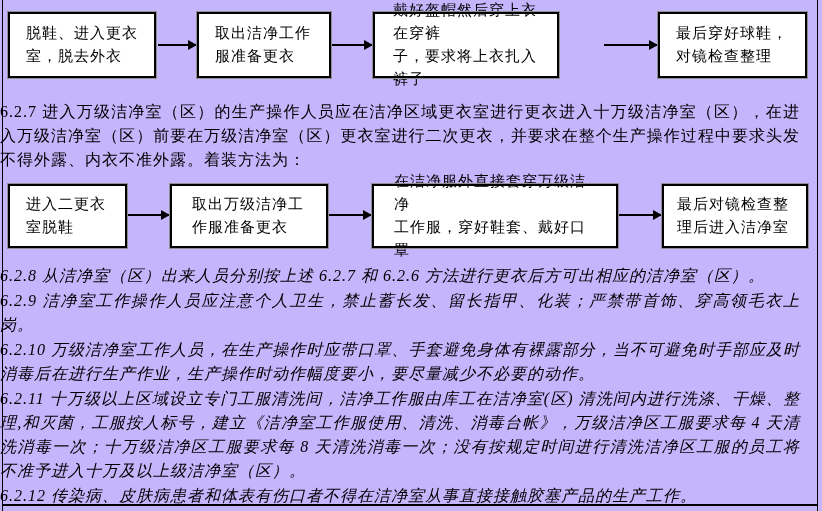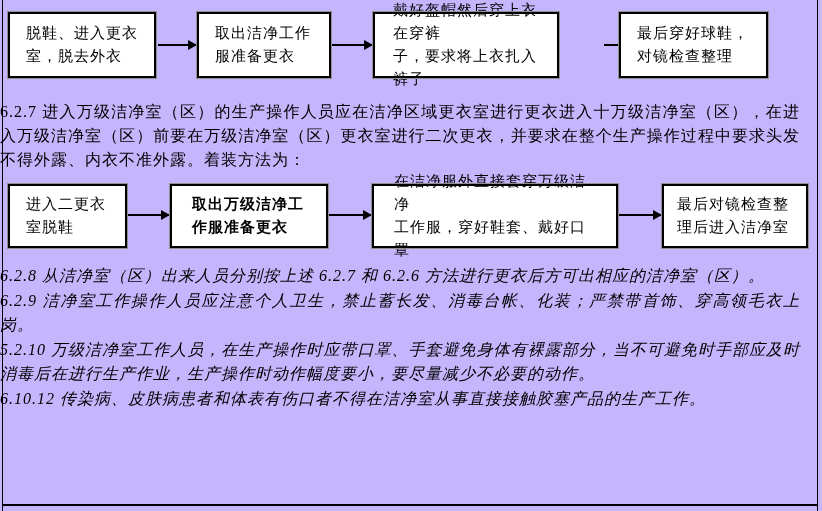--- a/index.html
+++ b/index.html
@@ -62,49 +62,50 @@
   <div class="fbox f1box" style="left:197px;width:134px;padding:12px 16px;">
     <span class="txt">取出洁净工作
 服准备更衣</span>
   </div>
   <div class="flow-arrow" style="left:332px;top:44px;width:40px;"></div>
   <div class="fbox f1box" style="left:373px;width:186px;padding:0 18px;">
     <span class="txt">戴好盔帽然后穿上衣在穿裤
 子，要求将上衣扎入裤子</span>
   </div>
   <div class="flow-arrow" style="left:604px;top:44px;width:53px;"></div>
-  <div class="fbox f1box" style="left:619px;width:149px;padding:0 16px;font-family:Liberation Serif, serif;">
+  <div class="fbox f1box" style="left:658px;width:149px;padding:0 16px;font-family:Liberation Serif, serif;">
     <span class="txt">最后穿好球鞋，
 对镜检查整理</span>
   </div>
 
   <div class="para" style="top:100px;">
     <p>6.2.7 进入万级洁净室（区）的生产操作人员应在洁净区域更衣室进行更衣进入十万级洁净室（区），在进入万级洁净室（区）前要在万级洁净室（区）更衣室进行二次更衣，并要求在整个生产操作过程中要求头发不得外露、内衣不准外露。着装方法为：</p>
   </div>
 
   <div class="fbox f2box" style="left:8px;width:119px;padding:8px 16px;">
     <span class="txt">进入二更衣
 室脱鞋</span>
   </div>
   <div class="flow-arrow" style="left:128px;top:214px;width:41px;"></div>
-  <div class="fbox f2box" style="left:170px;width:158px;padding:0 20px;font-weight:bold;">
+  <div class="fbox f2box" style="left:170px;width:158px;padding:0 20px;">
     <span class="txt">取出万级洁净工
 作服准备更衣</span>
   </div>
   <div class="flow-arrow" style="left:329px;top:214px;width:42px;"></div>
   <div class="fbox f2box" style="left:372px;width:246px;padding:14px 20px;">
     <span class="txt">在洁净服外直接套穿万级洁净
 工作服，穿好鞋套、戴好口罩</span>
   </div>
   <div class="flow-arrow" style="left:619px;top:214px;width:42px;"></div>
   <div class="fbox f2box" style="left:662px;width:146px;padding:0 13px;">
     <span class="txt">最后对镜检查整
 理后进入洁净室</span>
   </div>
 
   <div class="para" style="top:264px;font-style:italic;">
     <p>6.2.8 从洁净室（区）出来人员分别按上述 6.2.7 和 6.2.6 方法进行更衣后方可出相应的洁净室（区）。</p>
-    <p>6.2.9 洁净室工作操作人员应注意个人卫生，禁止蓄长发、消毒台帐、化装；严禁带首饰、穿高领毛衣上岗。</p>
-    <p>5.2.10 万级洁净室工作人员，在生产操作时应带口罩、手套避免身体有裸露部分，当不可避免时手部应及时消毒后在进行生产作业，生产操作时动作幅度要小，要尽量减少不必要的动作。</p>
-    <p>6.10.12 传染病、皮肤病患者和体表有伤口者不得在洁净室从事直接接触胶塞产品的生产工作。</p>
+    <p>6.2.9 洁净室工作操作人员应注意个人卫生，禁止蓄长发、留长指甲、化装；严禁带首饰、穿高领毛衣上岗。</p>
+    <p>6.2.10 万级洁净室工作人员，在生产操作时应带口罩、手套避免身体有裸露部分，当不可避免时手部应及时消毒后在进行生产作业，生产操作时动作幅度要小，要尽量减少不必要的动作。</p>
+    <p>6.2.11 十万级以上区域设立专门工服清洗间，洁净工作服由库工在洁净室(区) 清洗间内进行洗涤、干燥、整理,和灭菌，工服按人标号，建立《洁净室工作服使用、清洗、消毒台帐》，万级洁净区工服要求每 4 天清洗消毒一次；十万级洁净区工服要求每 8 天清洗消毒一次；没有按规定时间进行清洗洁净区工服的员工将不准予进入十万及以上级洁净室（区）。</p>
+    <p>6.2.12 传染病、皮肤病患者和体表有伤口者不得在洁净室从事直接接触胶塞产品的生产工作。</p>
   </div>
 
 </div>
 
 </body></html>

